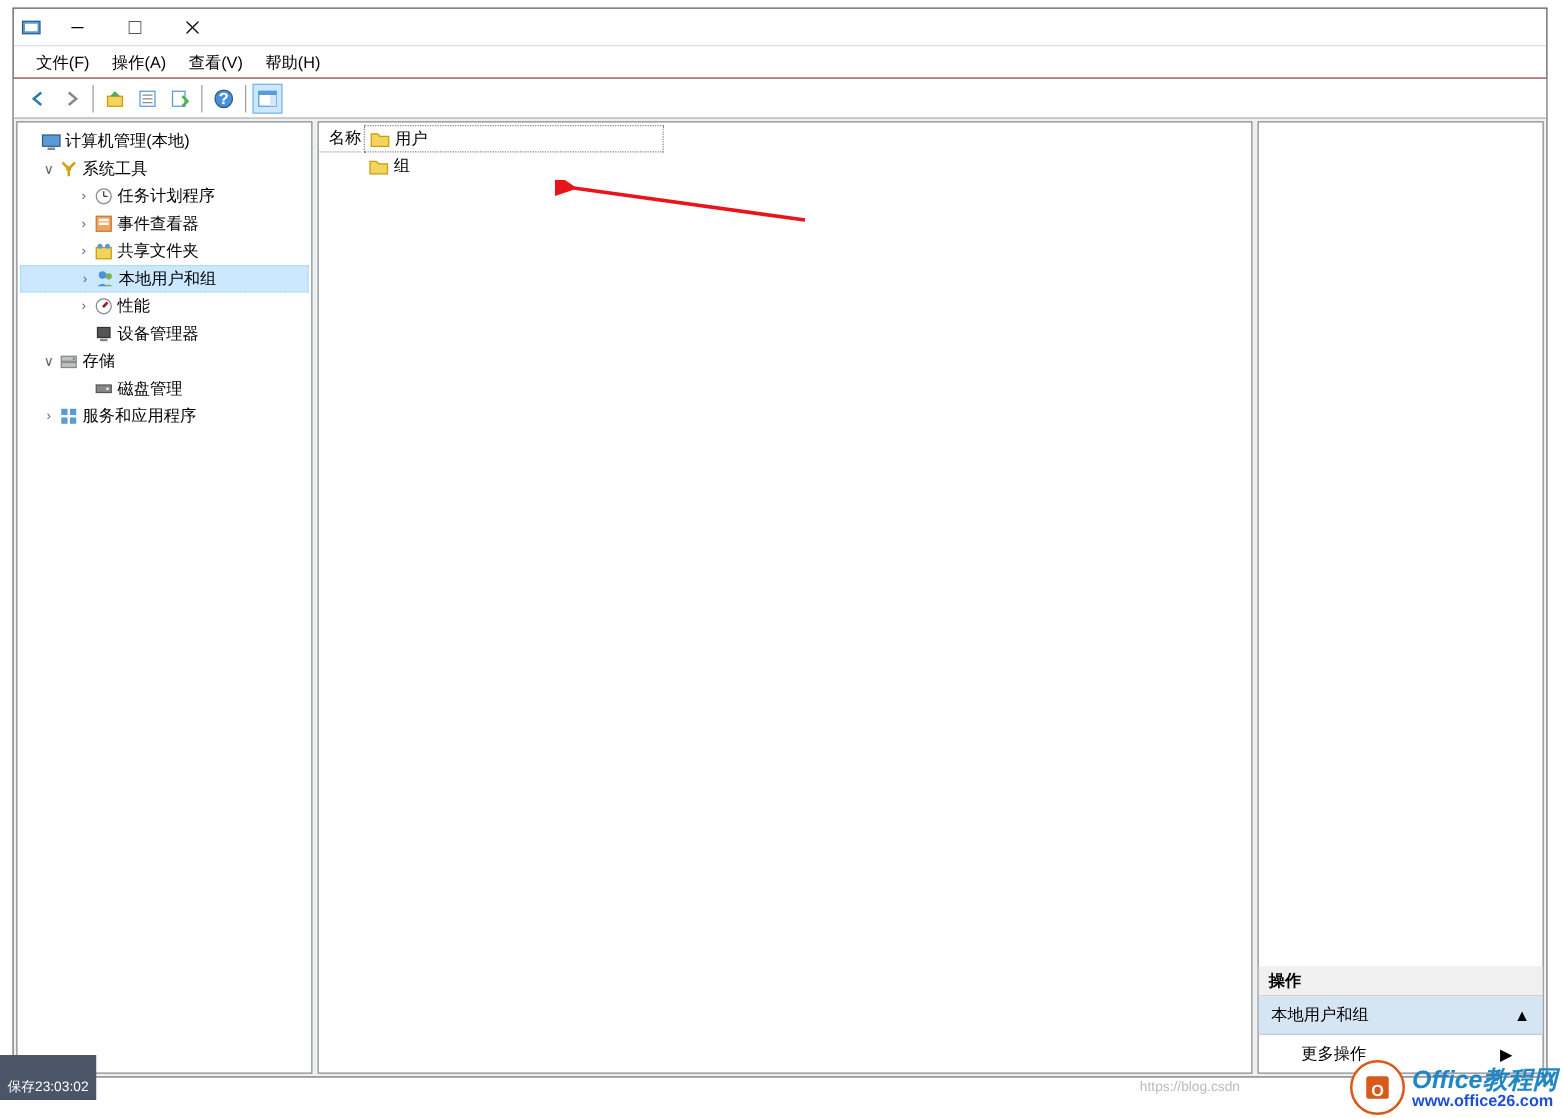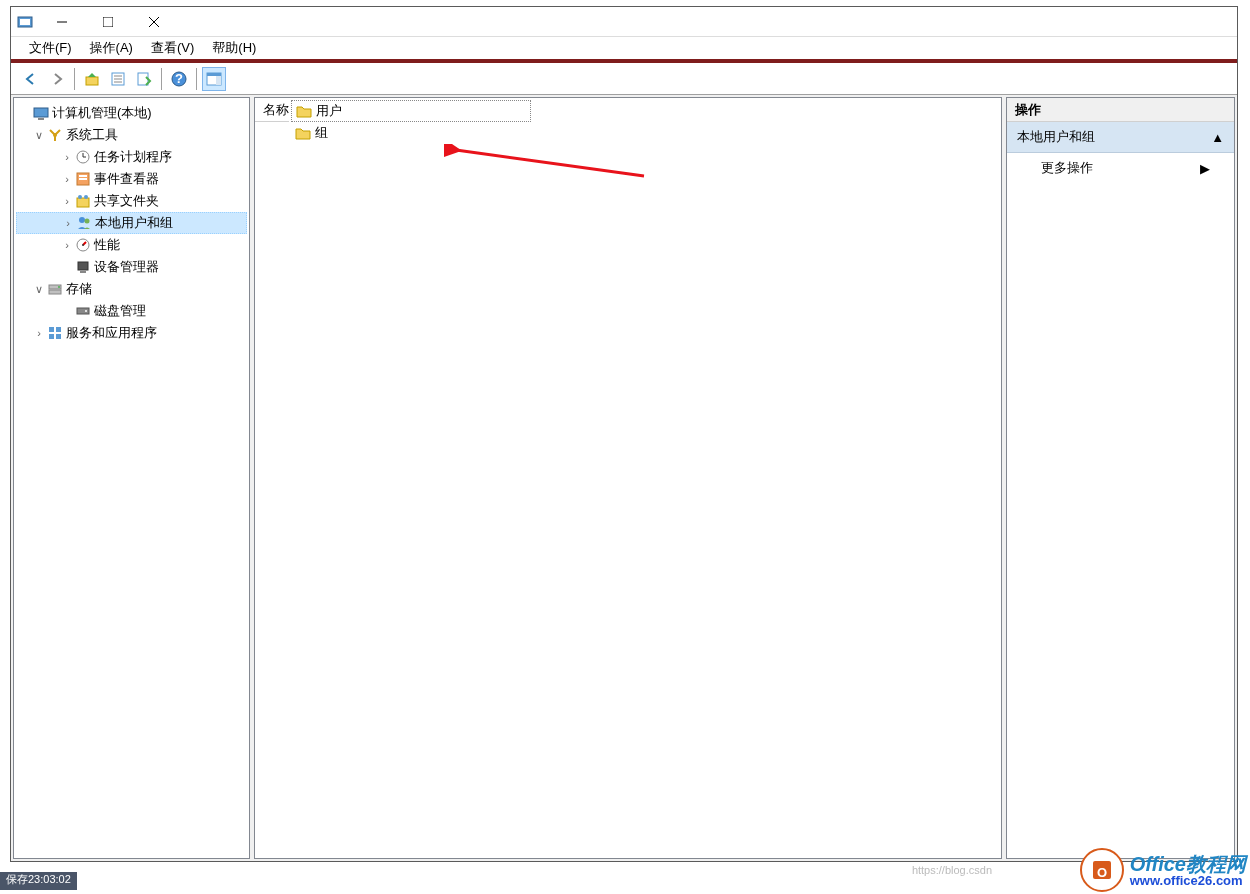--- a/index.html
+++ b/index.html
@@ -6,21 +6,21 @@
     body { background: #fff; width: 1250px; height: 894px; overflow: hidden; position: relative; }
     
     .window { position: absolute; left: 10px; top: 6px; width: 1228px; height: 856px; background: #fff; border: 1px solid #5a5a5a; display: flex; flex-direction: column; }
     
     .titlebar { height: 30px; display: flex; align-items: center; padding-left: 6px; border-bottom: 1px solid #ddd; }
     .titlebar-icon { width: 16px; height: 16px; margin-right: 6px; display: inline-block; }
     .titlebar-text { flex: 1; font-size: 13px; }
     .win-controls { display: flex; }
     .win-btn { width: 46px; height: 30px; display: flex; align-items: center; justify-content: center; cursor: pointer; }
     
-    .menubar { height: 26px; display: flex; align-items: center; padding-left: 10px; gap: 2px; border-bottom: 4px solid #7f1d1d; }
+    .menubar { height: 26px; display: flex; align-items: center; padding-left: 10px; gap: 2px; border-bottom: 1px solid #7f1d1d; }
     .menu-item { padding: 3px 8px; cursor: pointer; }
     
     .toolbar { height: 32px; display: flex; align-items: center; padding-left: 8px; gap: 2px; border-bottom: 1px solid #a0a0a0; background: #fff; }
     .tool-btn { width: 24px; height: 24px; display: flex; align-items: center; justify-content: center; cursor: pointer; border: 1px solid transparent; }
     .tool-sep { width: 1px; height: 22px; background: #a0a0a0; margin: 0 3px; }
     
     .content { flex: 1; display: flex; padding: 2px; gap: 4px; background: #f0f0f0; }
     
     .tree-panel { width: 237px; background: #fff; border: 1px solid #828790; padding: 4px 2px; overflow: auto; }
     .tree-node { display: flex; align-items: center; height: 22px; padding-left: 2px; cursor: pointer; white-space: nowrap; }
@@ -31,33 +31,33 @@
     .indent-1 { padding-left: 16px; }
     .indent-2 { padding-left: 44px; }
     
     .list-panel { flex: 1; background: #fff; border: 1px solid #828790; display: flex; }
     .list-header { height: 24px; border-bottom: 1px solid #d0d0d0; display: flex; align-items: center; padding-left: 8px; font-size: 13px; }
     .list-body { flex: 1; padding: 2px; }
     .list-item { display: flex; align-items: center; height: 22px; padding-left: 4px; cursor: pointer; }
     .list-item.selected { border: 1px dotted #888; }
     .folder-icon { width: 16px; height: 14px; display: inline-block; margin-right: 4px; }
     
-    .actions-panel { width: 229px; background: #fff; border: 1px solid #828790; display: flex; flex-direction: column; }
+    .actions-panel { width: 229px; background: #fff; border: 1px solid #828790; display: flex; flex-direction: column; justify-content: flex-end; }
     .actions-header { height: 24px; background: #f0f0f0; border-bottom: 1px solid #d0d0d0; display: flex; align-items: center; padding-left: 8px; font-weight: bold; font-size: 13px; }
     .action-section { background: #d6e5f3; border-bottom: 1px solid #bcd; padding: 6px 10px; display: flex; justify-content: space-between; align-items: center; cursor: pointer; }
     .action-item { padding: 6px 24px; display: flex; justify-content: space-between; align-items: center; cursor: pointer; margin-left: 10px; }
     
     .red-arrow { position: absolute; left: 444px; top: 144px; pointer-events: none; }
     
     .watermark { position: absolute; right: 4px; bottom: 2px; display: flex; align-items: center; gap: 6px; }
     .watermark-logo { width: 44px; height: 44px; background: #fff; border-radius: 50%; border: 2px solid #d85a1a; display: flex; align-items: center; justify-content: center; }
     .watermark-text1 { color: #2186c4; font-size: 20px; font-weight: bold; font-style: italic; line-height: 1; text-align: right; }
     .watermark-text2 { color: #1d4ed8; font-size: 13px; font-weight: bold; line-height: 1; }
     
-    .footer-bar { position: absolute; left: 0; bottom: 4px; height: 18px; background: #4a5568; color: #fff; padding: 0 6px; font-size: 11px; }
+    .footer-bar { position: absolute; left: 0; bottom: 14px; height: 18px; background: #4a5568; color: #fff; padding: 18px 6px; font-size: 11px; }
     .url-hint { position: absolute; right: 258px; bottom: 18px; color: #bbb; font-size: 11px; }
   </style>
 </head>
 <body>
 
 <div class="window">
 
   <div class="titlebar">
     <span class="titlebar-icon">
       <svg viewBox="0 0 16 16">

